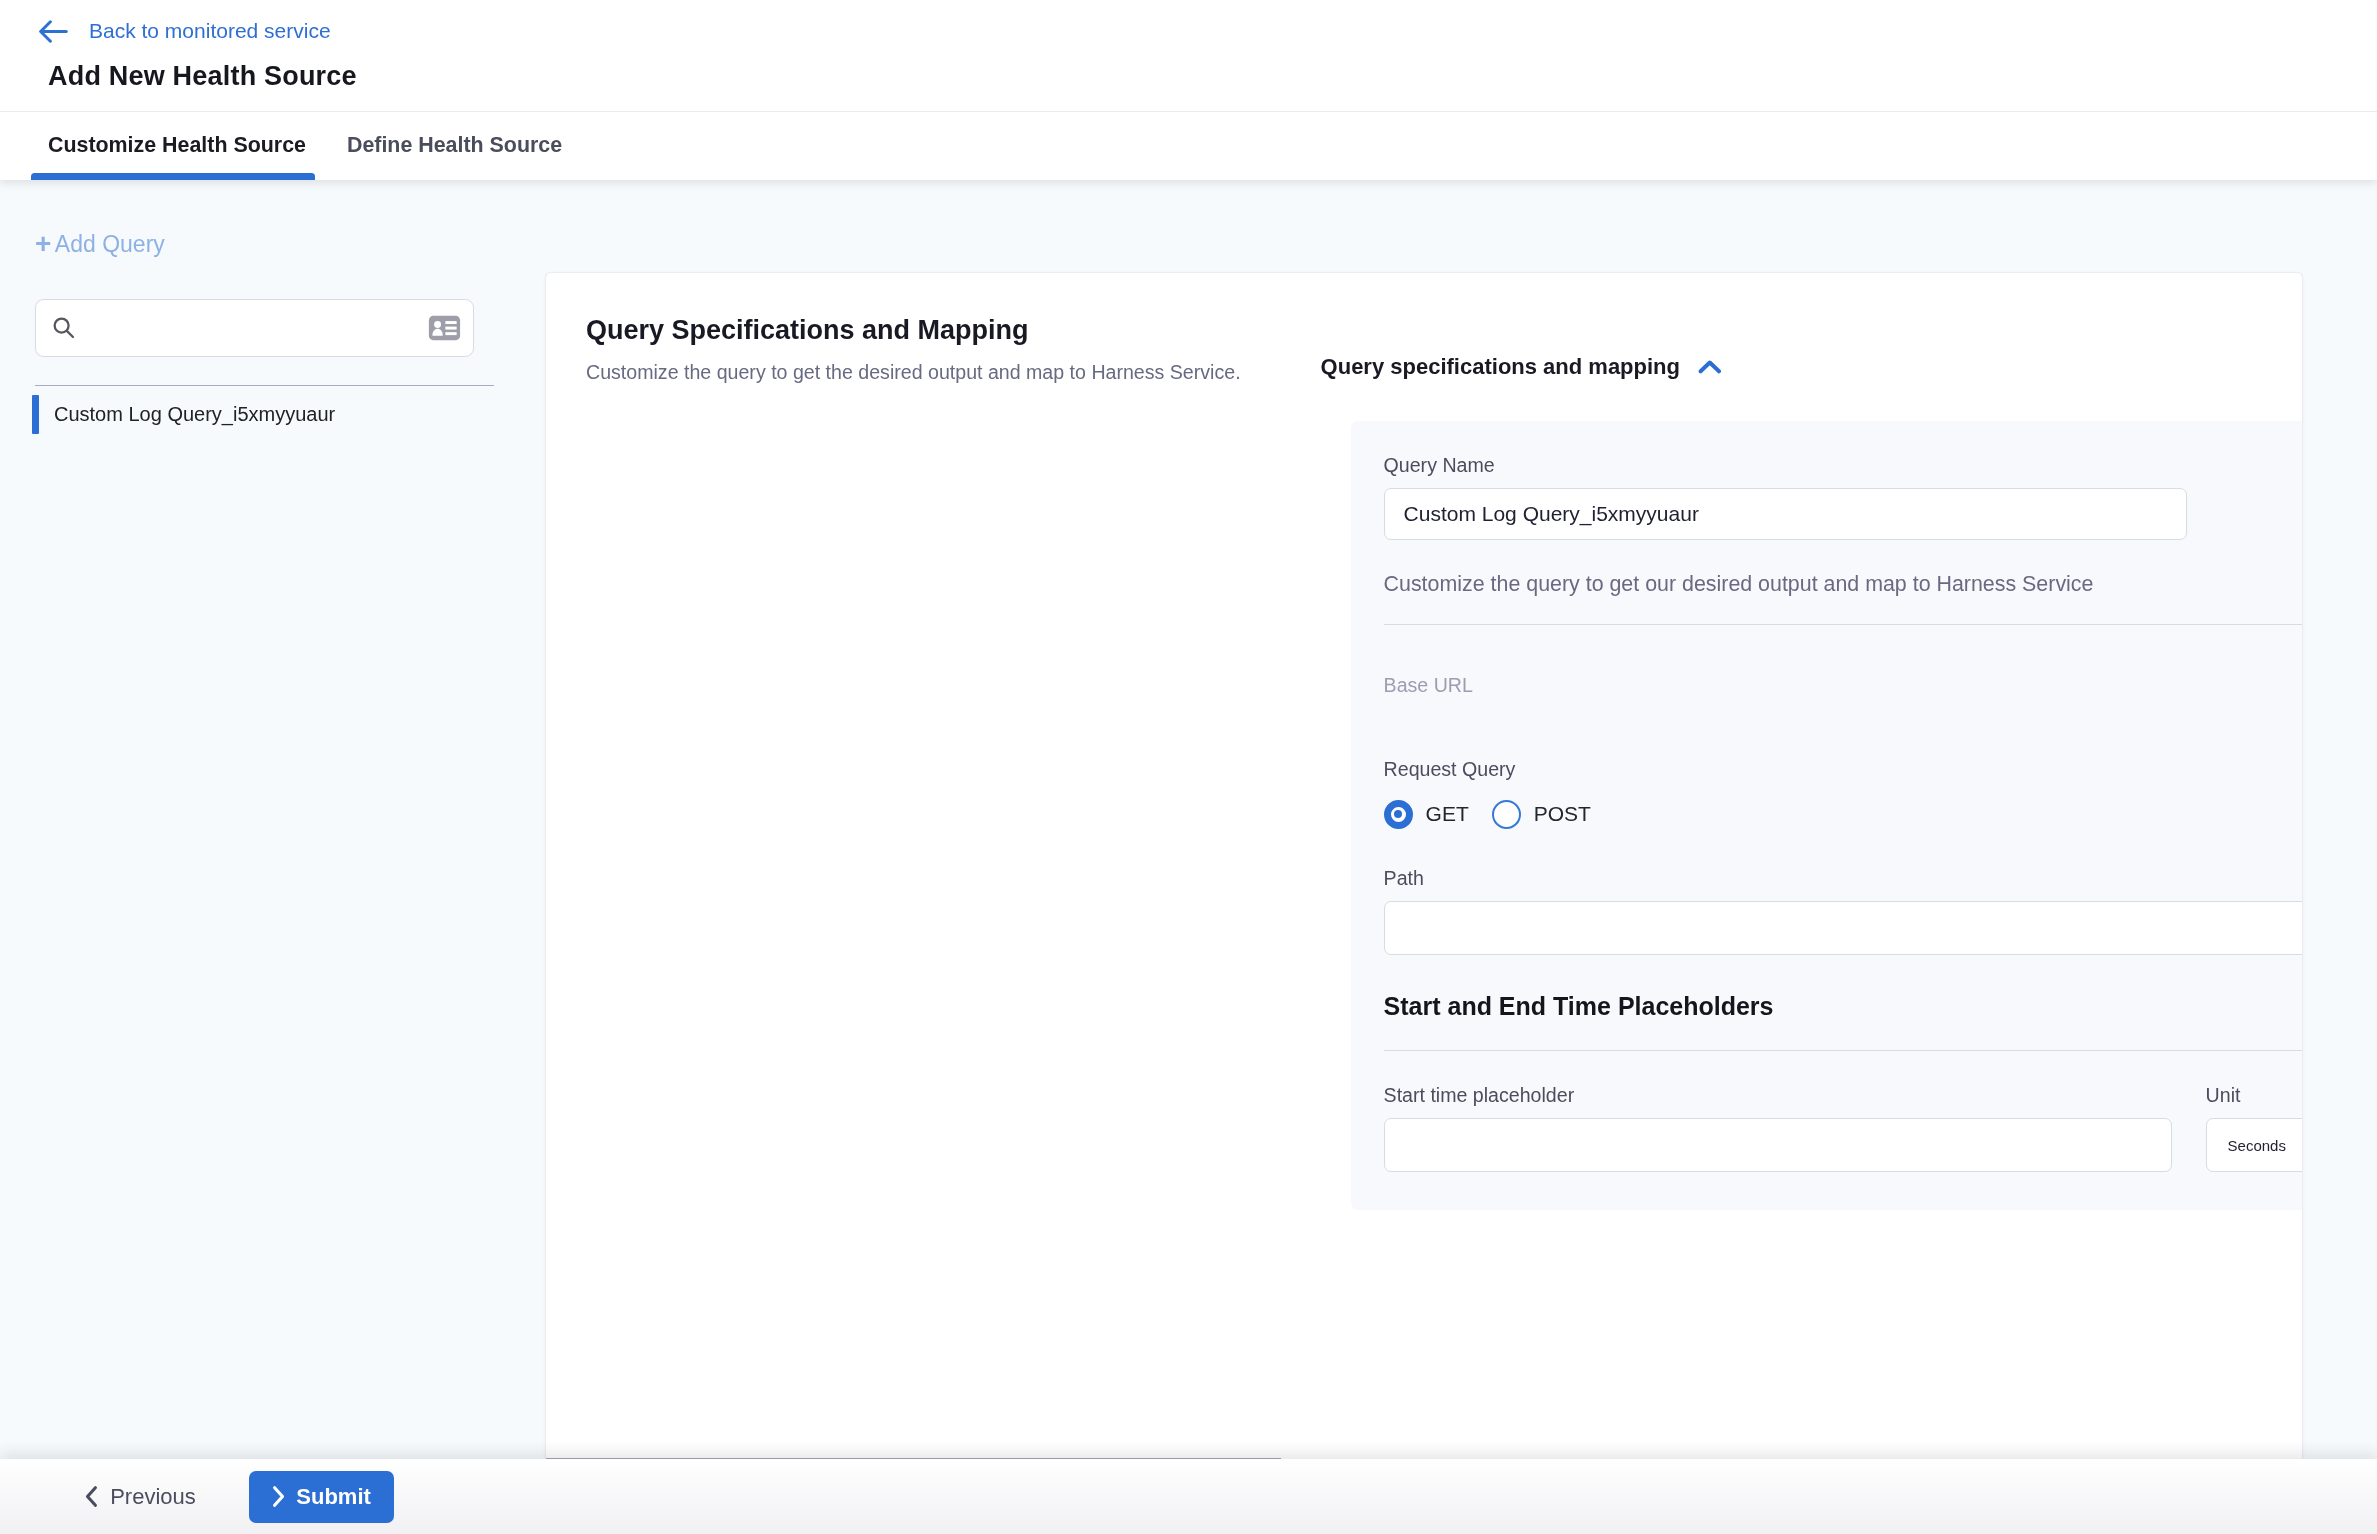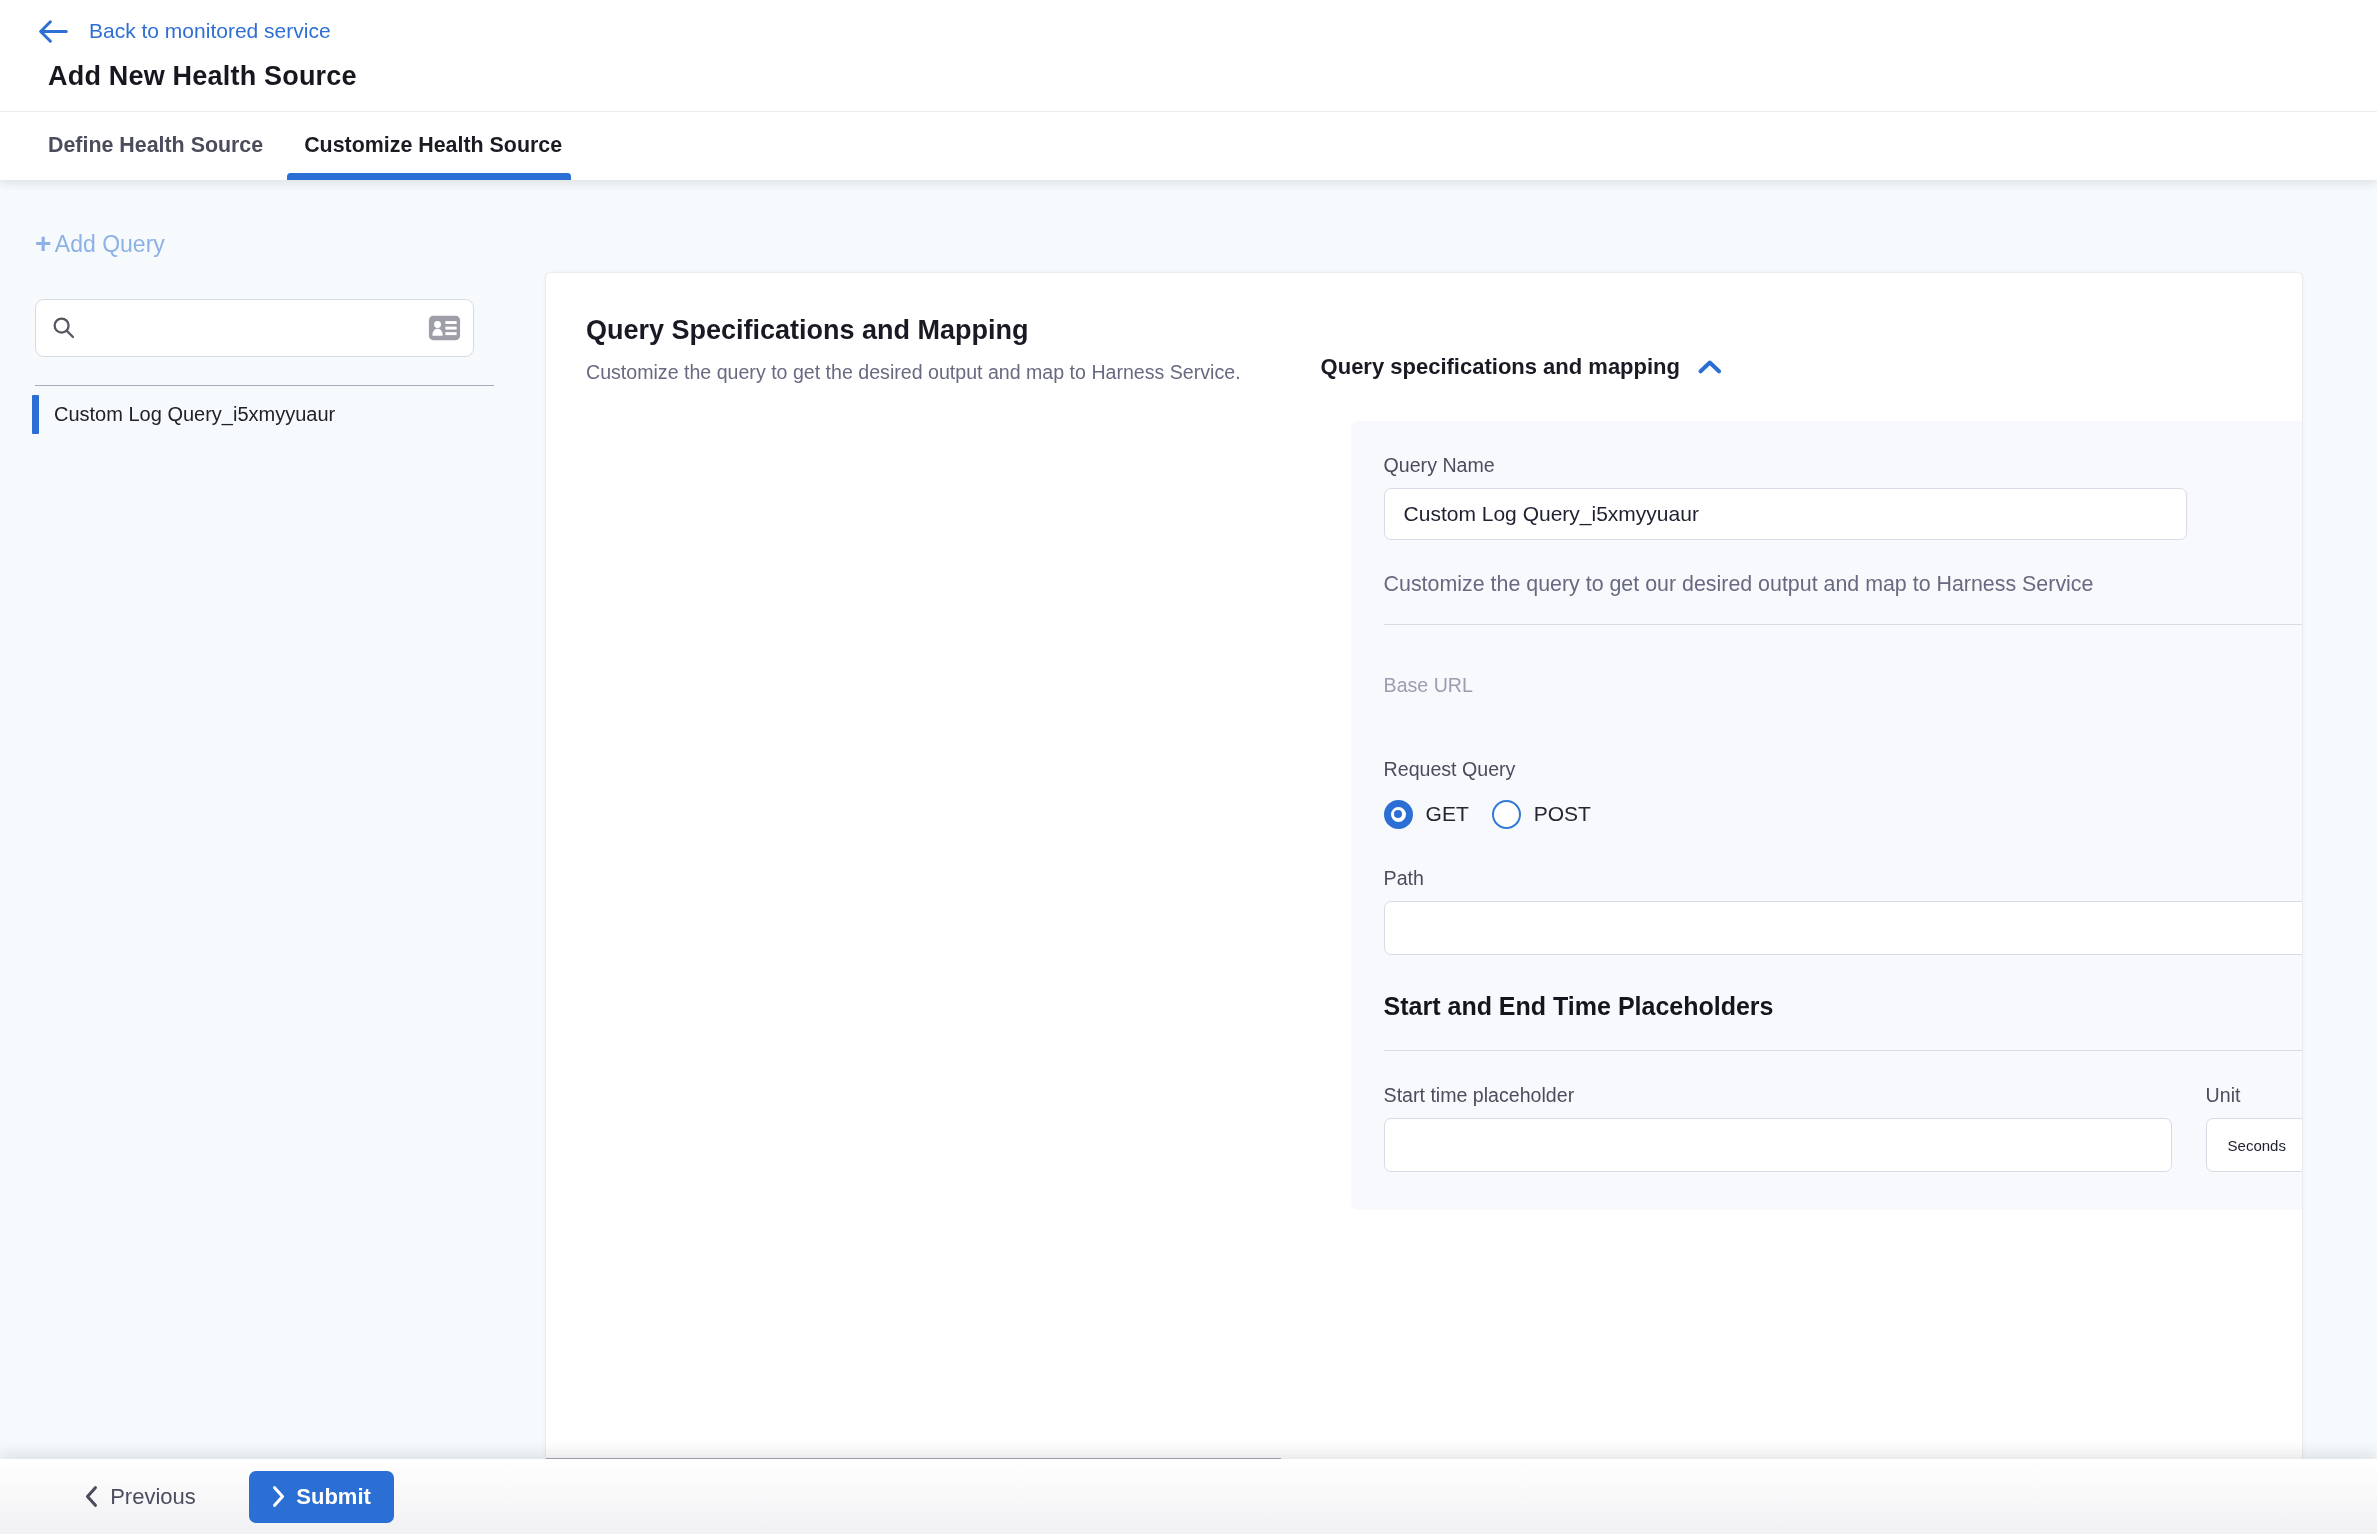--- a/index.html
+++ b/index.html
@@ -162,22 +162,22 @@
   <div class="header">
     <div class="back-row">
       <svg class="back-arrow" viewBox="0 0 34 26" fill="none">
         <path d="M14 2 L3 13 L14 24" stroke="#2e6fd3" stroke-width="3.4" stroke-linecap="round" stroke-linejoin="round"></path>
         <line x1="4" y1="13" x2="32" y2="13" stroke="#2e6fd3" stroke-width="3.4" stroke-linecap="round"></line>
       </svg>
       <a class="back-link">Back to monitored service</a>
     </div>
     <h1 class="page-title">Add New Health Source</h1>
     <div class="tabs">
+      <div class="tab active">Customize Health Source</div>
       <div class="tab">Define Health Source</div>
-      <div class="tab active">Customize Health Source</div>
     </div>
   </div>
 
   <div class="content">
 
     <div class="sidebar">
       <button class="add-query">
         <span class="plus">+</span>
         <span>Add Query</span>
       </button>

